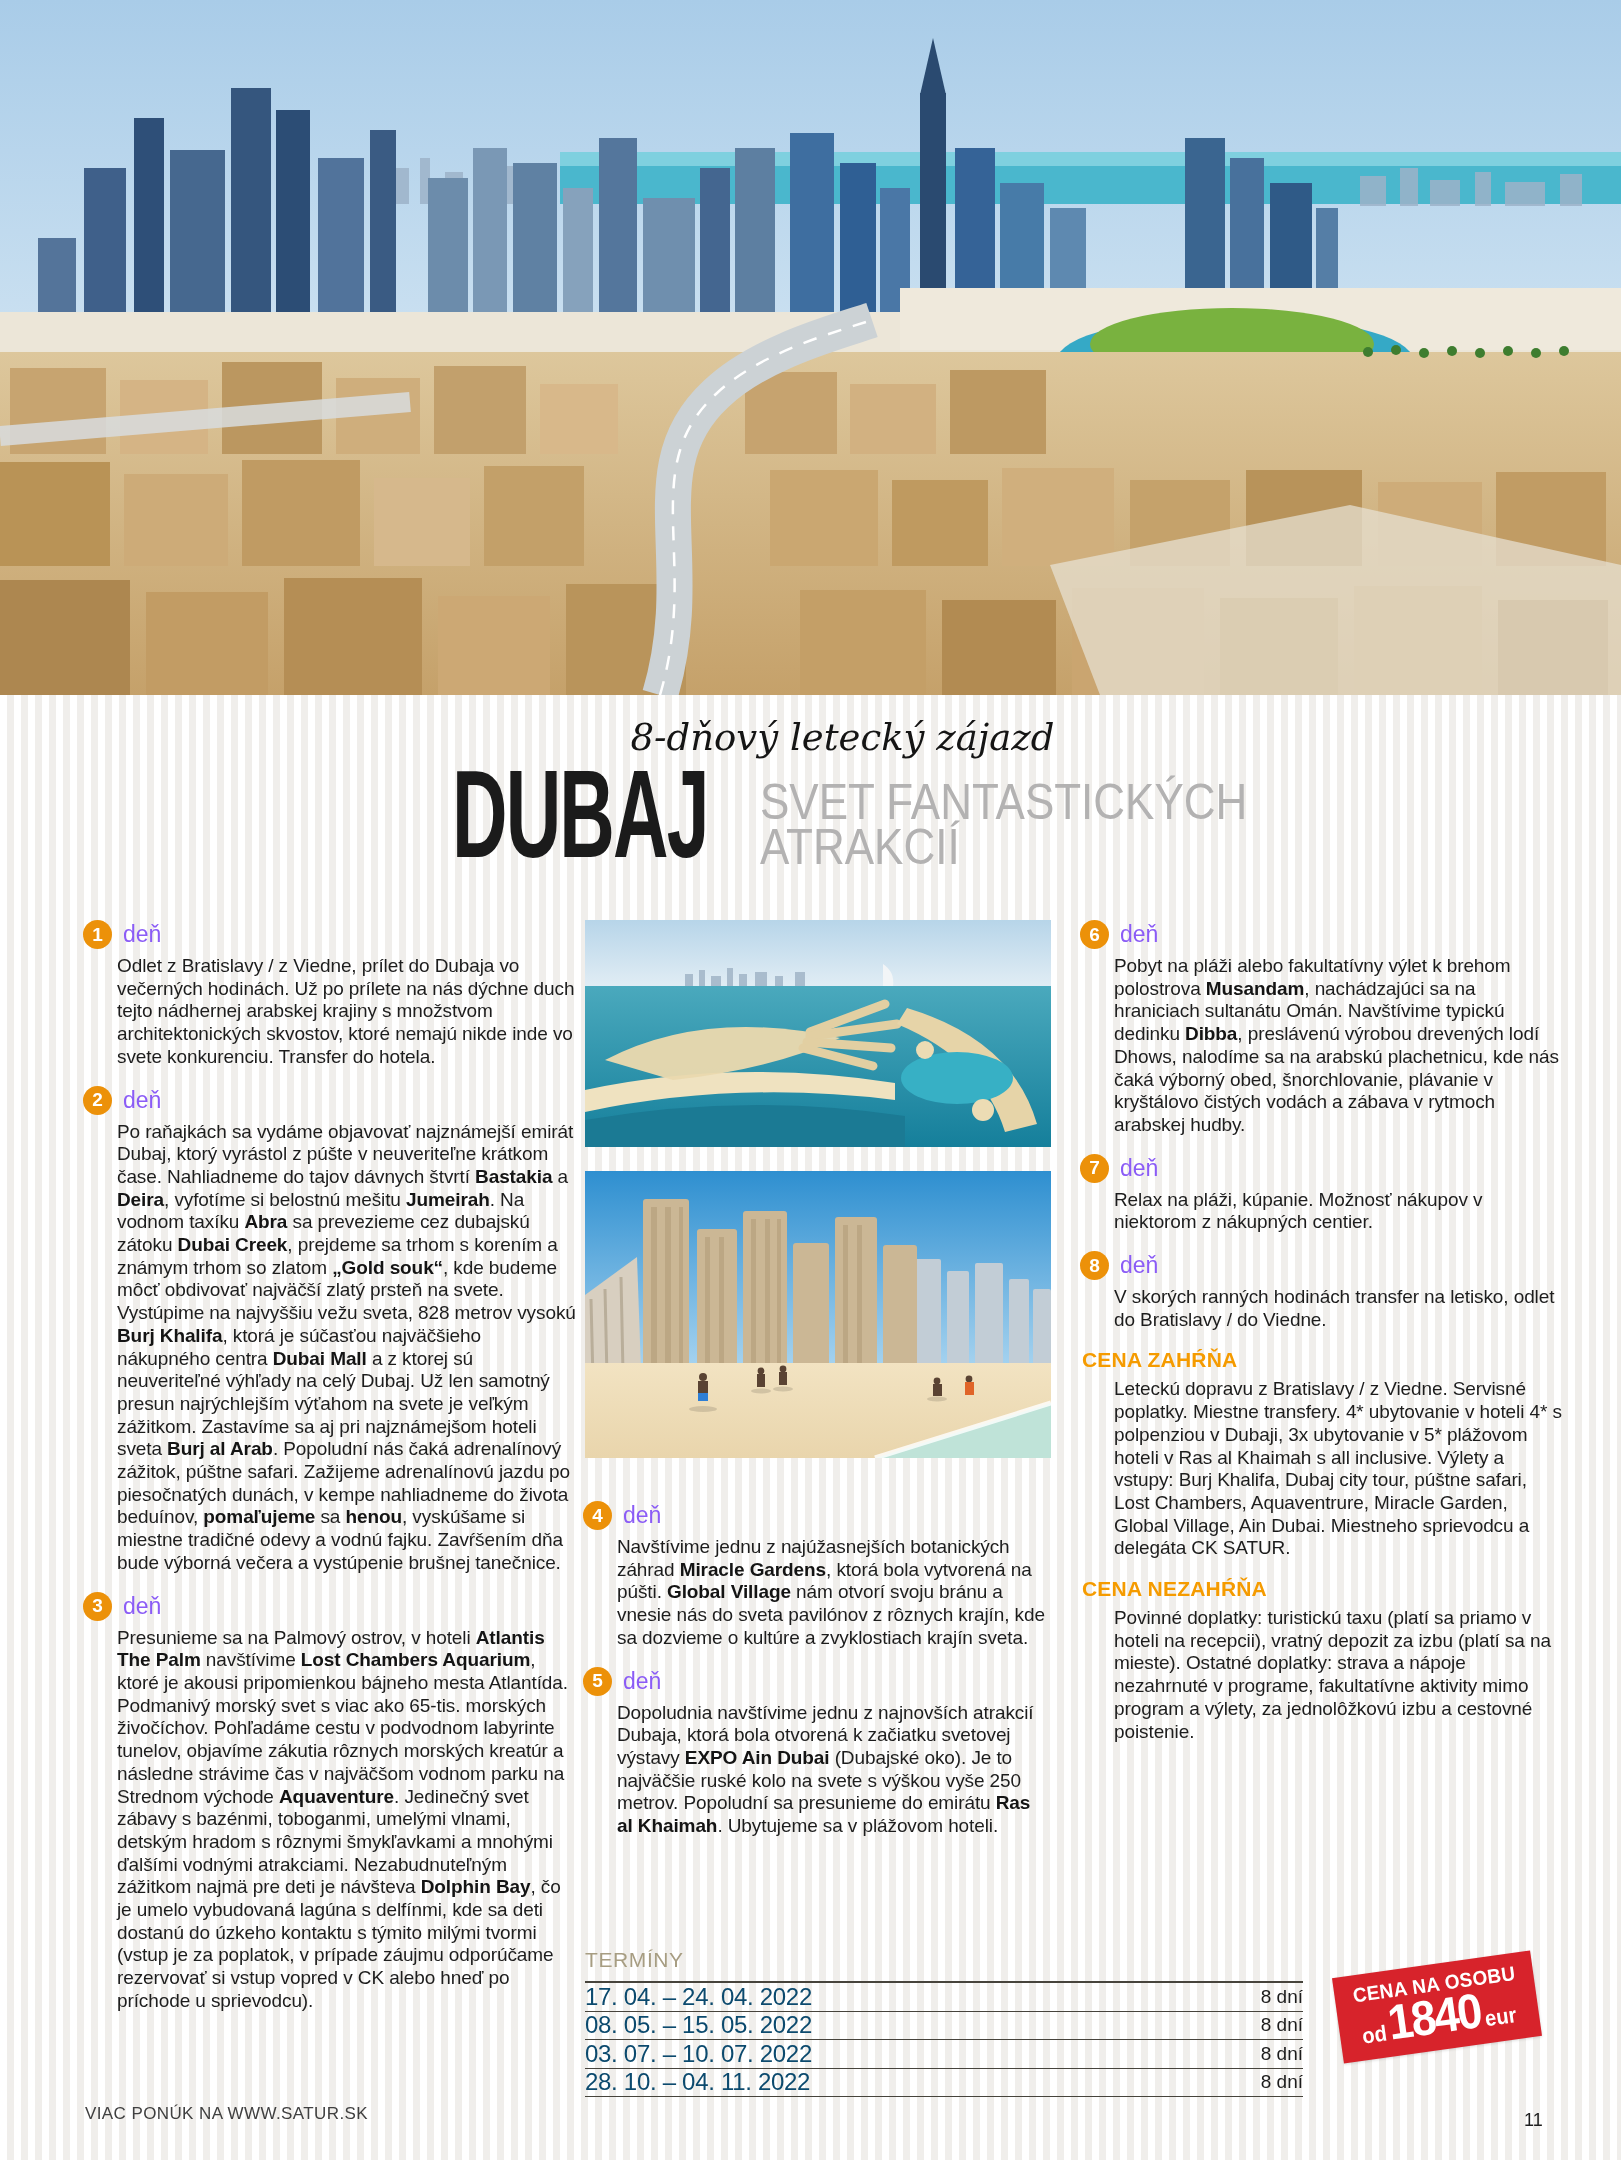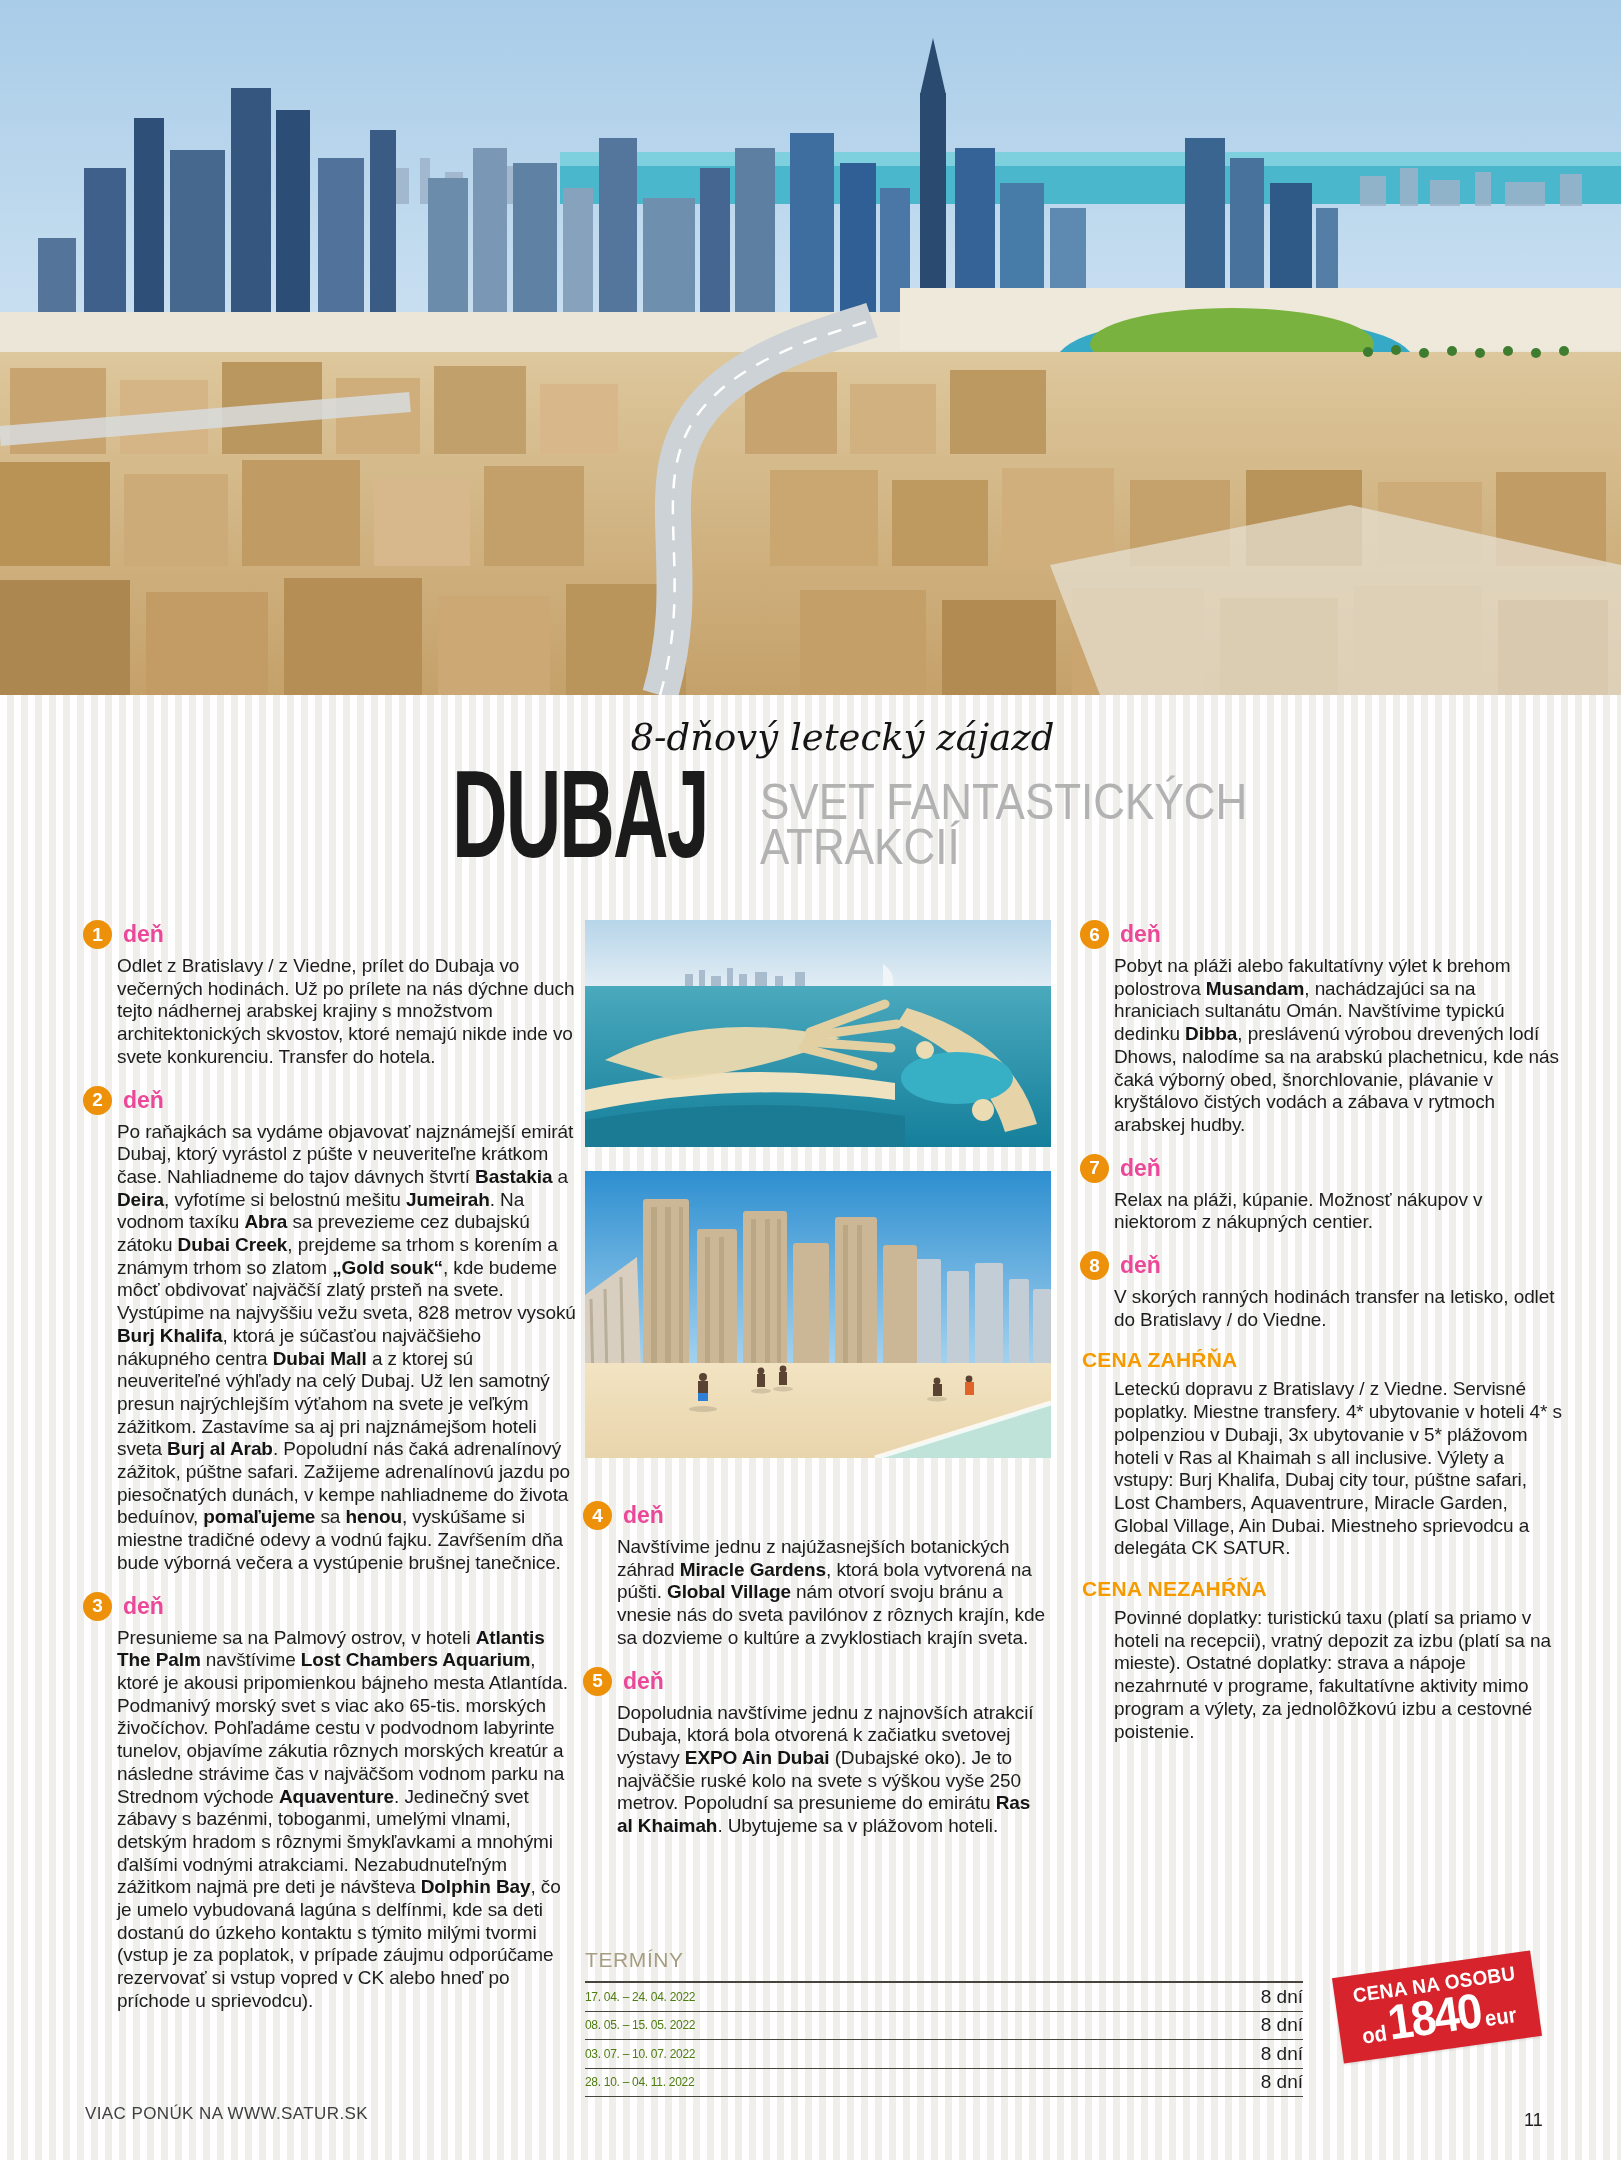--- a/index.html
+++ b/index.html
@@ -14,35 +14,35 @@
          letter-spacing:-3px;color:#1b1b1b;transform:scaleX(.62);transform-origin:left top;white-space:nowrap;}
   .tagline{position:absolute;left:760px;top:780px;font-size:50px;line-height:45px;color:#b3b2b2;
            transform:scaleX(.88);transform-origin:left top;white-space:nowrap;font-weight:400;}
   .col{position:absolute;top:920px;}
   .col-left{left:85px;width:492px;}
   .col-mid{left:585px;width:466px;}
   .col-right{left:1082px;width:480px;}
   .day-head{display:flex;align-items:center;gap:11px;margin:0 0 6px -2px;}
   .day-badge{width:29px;height:29px;border-radius:50%;background:#EC9109;color:#fff;
              font-weight:bold;font-size:19px;display:flex;align-items:center;justify-content:center;flex:0 0 29px;}
-  .day-label{font-size:23px;font-weight:bold;color:#ec4899;}
+  .day-label{font-size:23px;font-weight:normal;color:#8b5cf6;}
   .para{font-size:19px;line-height:22.7px;letter-spacing:-0.1px;margin:0 0 17px 0;color:#1d1d1d;padding-left:32px;}
   .para b{font-weight:bold;color:#141414;}
   .photo{width:466px;overflow:hidden;}
   .photo svg{display:block;}
   .photo1{margin-bottom:24px;}
   .photo2{margin-bottom:43px;}
   .price-head{font-size:21px;font-weight:bold;color:#F59B00;letter-spacing:.2px;margin:0 0 6px 0;}
   .price-head.first{margin-top:10px;}
   .terms{position:absolute;left:585px;top:1948px;width:718px;}
   .terms-title{font-size:21px;font-weight:normal;color:#A79D82;letter-spacing:.6px;margin-bottom:9px;}
   .terms-table{border-top:2px solid #47443c;}
   .terms-row{display:flex;justify-content:space-between;align-items:center;height:27.5px;
              border-bottom:1.5px solid #47443c;}
-  .terms-date{font-size:12px;letter-spacing:-0.3px;color:#4d7c0f;}
+  .terms-date{font-size:24px;letter-spacing:-0.3px;color:#0c4a6e;}
   .terms-dur{font-size:19px;color:#1d1d1d;}
   .price-badge{position:absolute;left:1337px;top:1964px;width:200px;height:86px;background:#D7232B;
                transform:rotate(-8deg);color:#fff;display:flex;flex-direction:column;
                align-items:center;justify-content:center;box-shadow:0 1px 3px rgba(0,0,0,.15);}
   .pb-line1{font-size:20px;font-weight:bold;letter-spacing:.3px;transform:scaleX(.95);white-space:nowrap;}
   .pb-line2{display:flex;align-items:baseline;transform:scaleX(.92);margin-top:-4px;}
   .pb-od{font-size:22px;font-weight:bold;margin-right:3px;}
   .pb-price{font-size:49px;font-weight:bold;letter-spacing:-2px;line-height:1;}
   .pb-eur{font-size:22px;font-weight:bold;margin-left:4px;}
   .footer-left{position:absolute;left:85px;top:2104px;font-size:17px;letter-spacing:.4px;color:#404040;}

